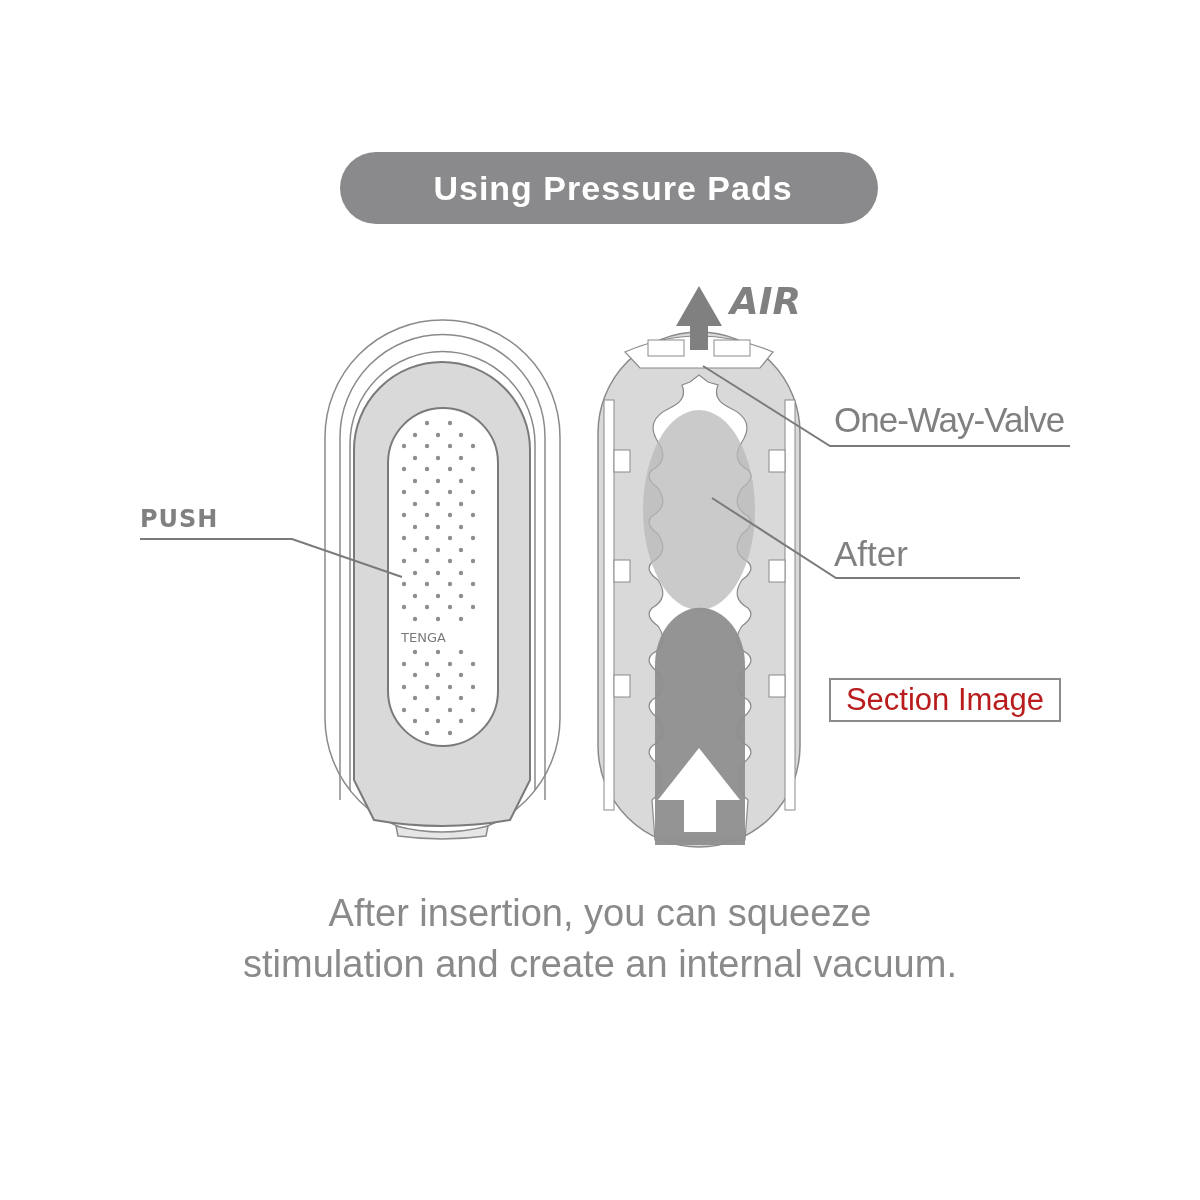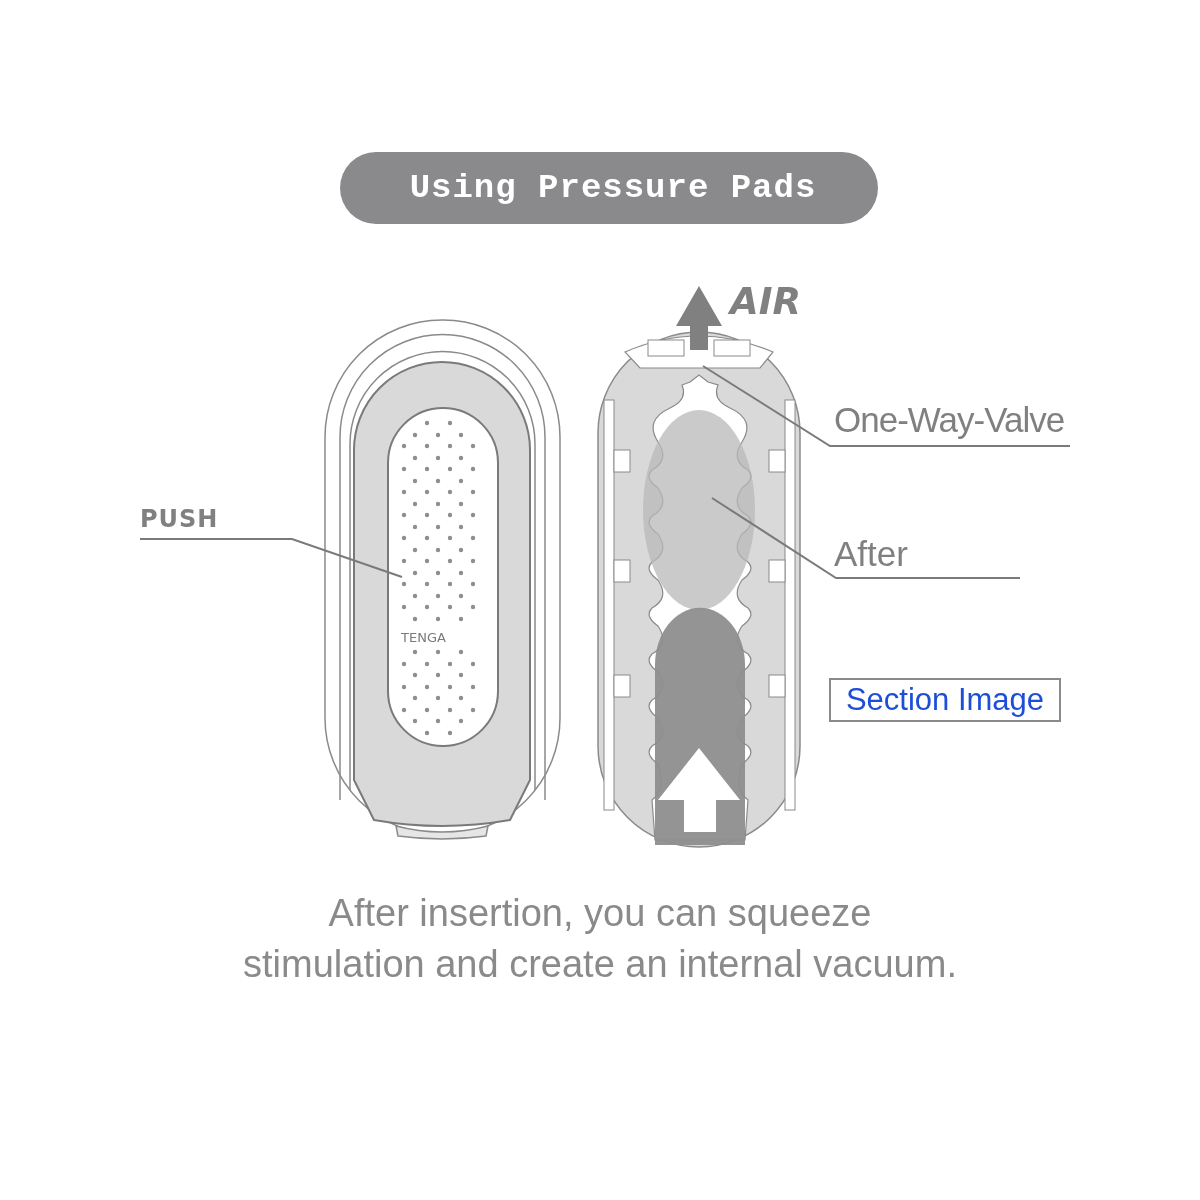--- a/index.html
+++ b/index.html
@@ -2,32 +2,32 @@
 <html><head>
 <meta charset="utf-8">
 <style>
   html, body { margin:0; padding:0; background:#ffffff; }
   body { width:1200px; height:1200px; position:relative; overflow:hidden; font-family:"Liberation Sans", sans-serif; }
   .title-pill {
     position:absolute; left:340px; top:152px; width:538px; height:72px;
     background:#8a8a8c; border-radius:36px;
     display:flex; align-items:center; justify-content:center;
   }
-  .title-text { color:#ffffff; font-family:Liberation Mono, monospace; font-weight:bold; font-size:34px; letter-spacing:1px;margin-left:8px; }
+  .title-text { color:#ffffff; font-family:Liberation Sans, sans-serif; font-weight:bold; font-size:34px; letter-spacing:1px;margin-left:8px; }
   .label { position:absolute; color:#808080; }
   .push-label { left:140px; top:505px; font-family:"DejaVu Sans", sans-serif; font-weight:bold; font-size:24px; letter-spacing:1px; }
   .air-label { left:730px; top:280px; font-family:"DejaVu Sans", sans-serif; font-weight:bold; font-size:37px;font-style:italic; }
   .valve-label { left:834px; top:400px; font-size:35px; letter-spacing:-1px; }
   .vacuum-label { left:834px; top:534px; font-size:35px; }
   .section-box {
     position:absolute; left:829px; top:678px; width:232px; height:44px;
     border:2px solid #8a8a8a; box-sizing:border-box;
     display:flex; align-items:center; justify-content:center;
   }
-  .section-text { color:#1d4ed8; font-size:31px; }
+  .section-text { color:#b91c1c; font-size:31px; }
   .caption {
     position:absolute; left:100px; top:888px; width:1000px;
     text-align:center; color:#8a8a8a; font-size:38px; line-height:51px;
   }
   .caption div { white-space:nowrap; }
   svg { position:absolute; left:0; top:0; }
 </style>
 </head>
 <body>
 

